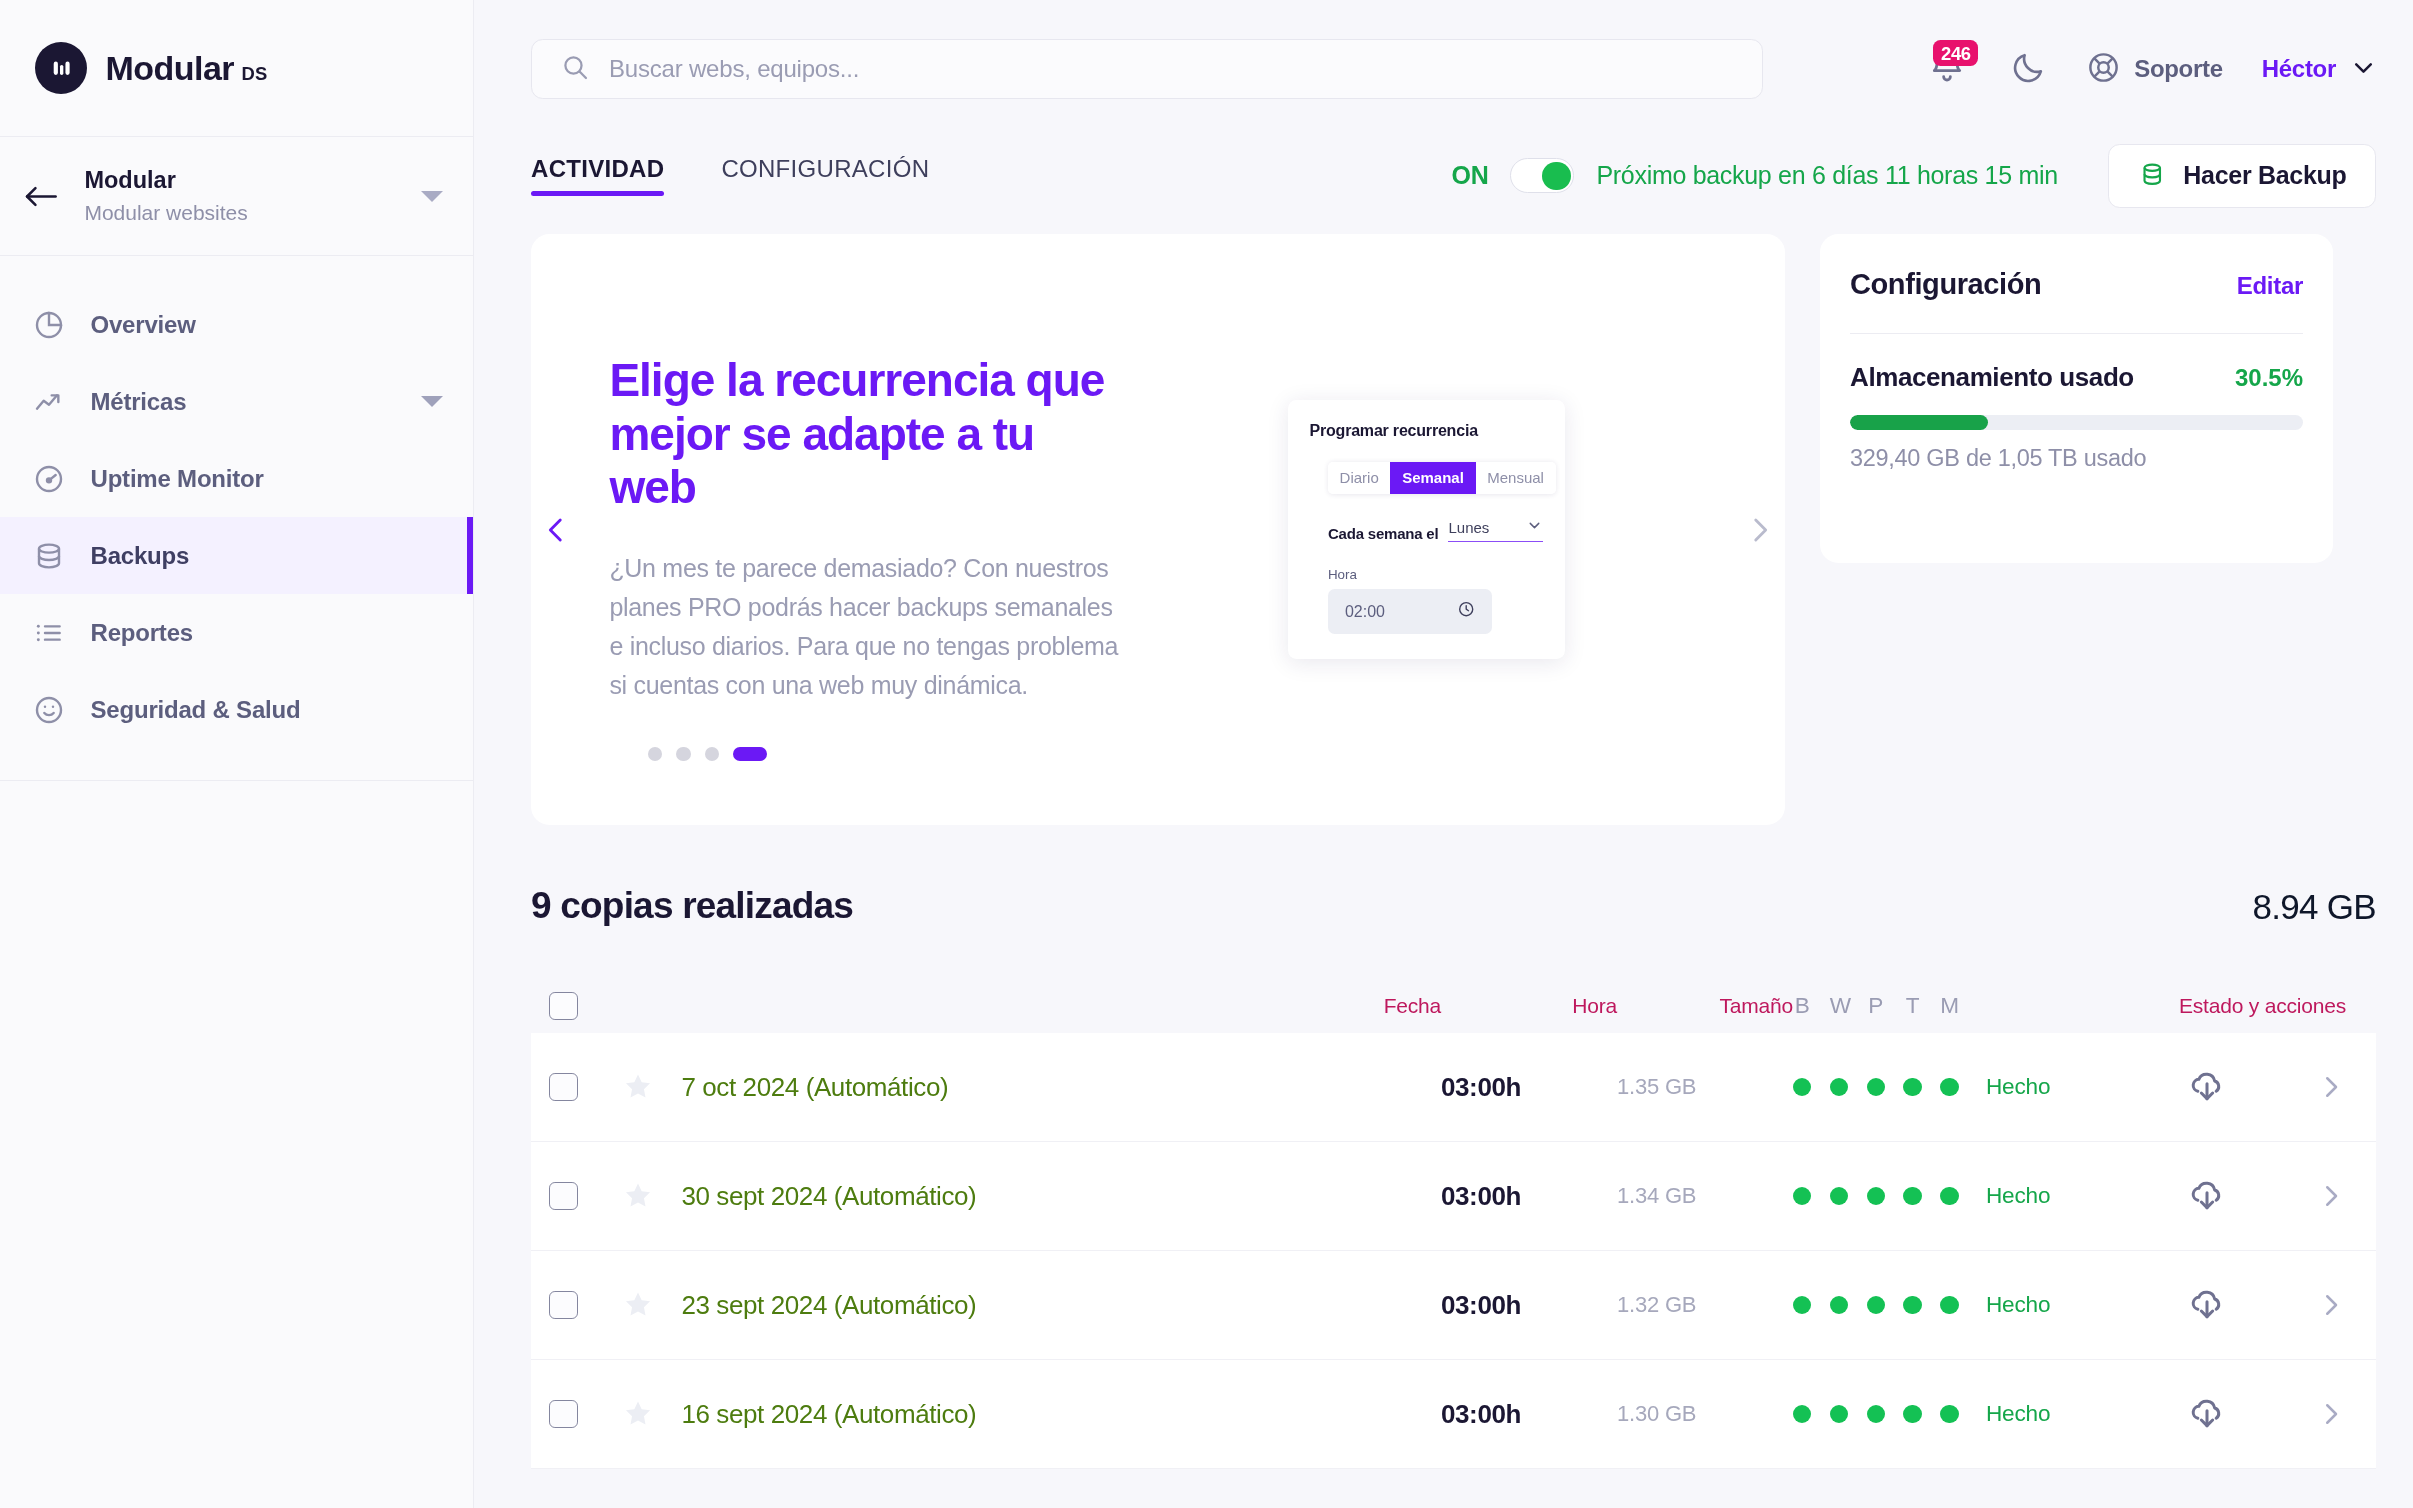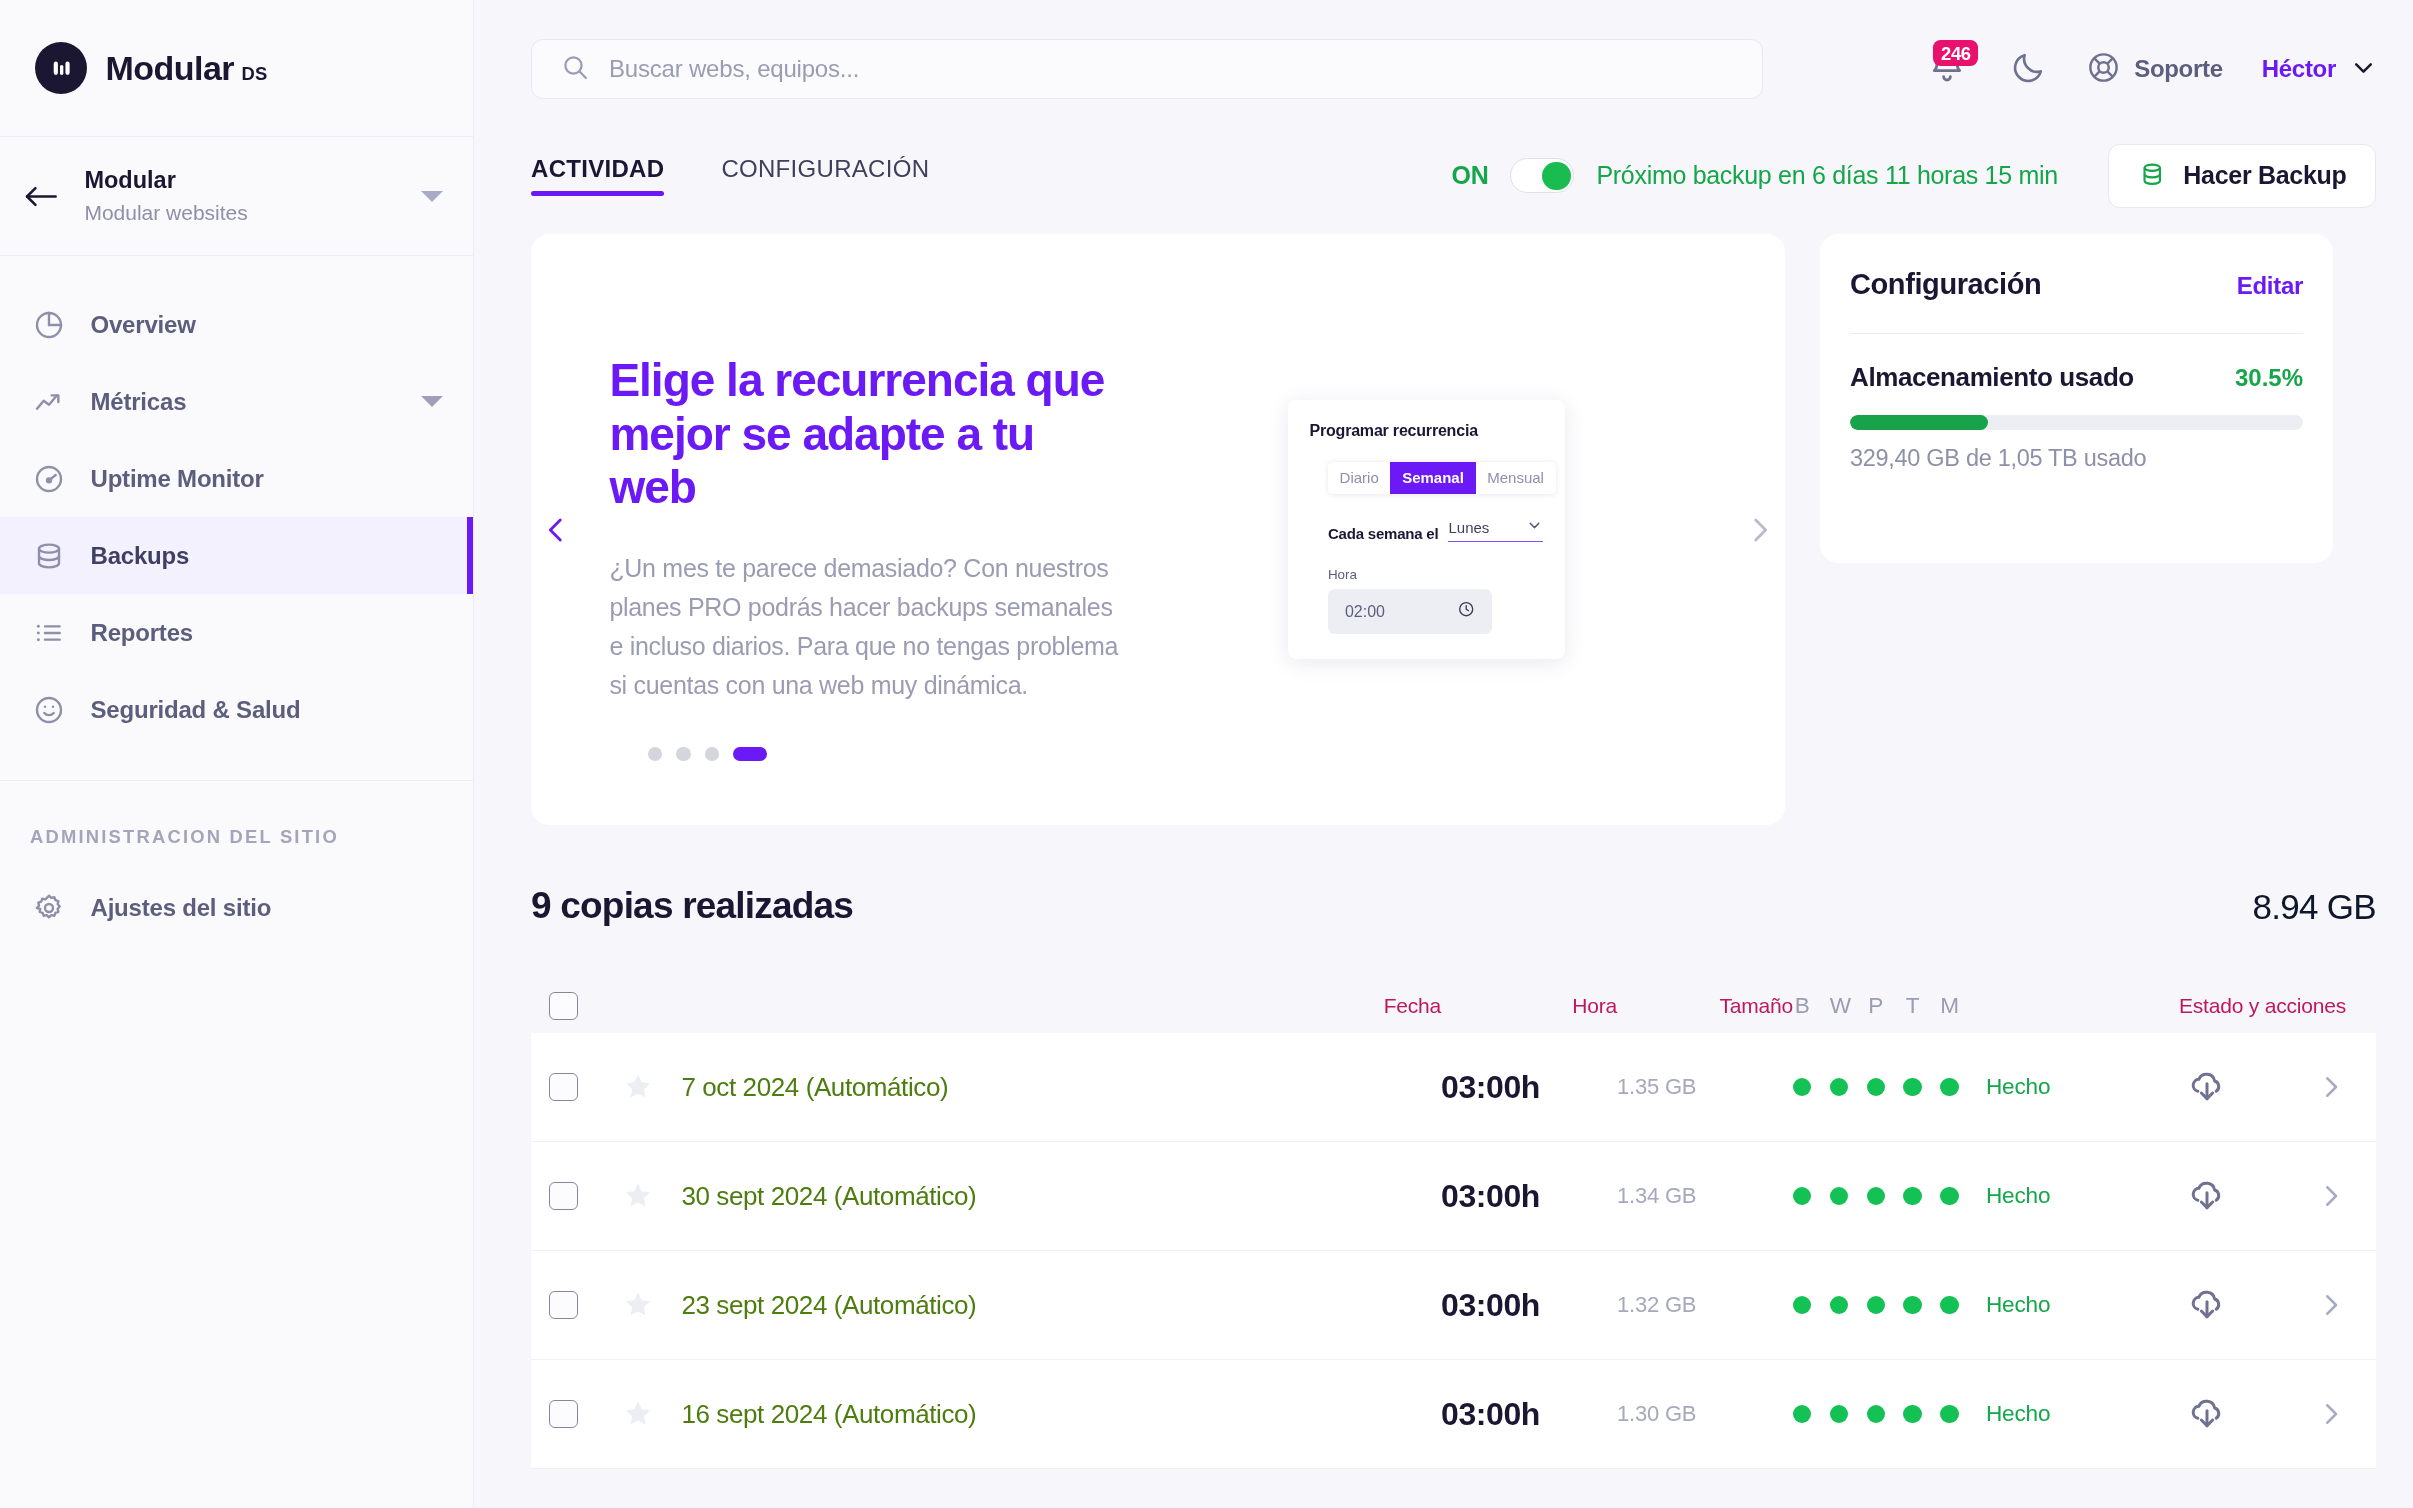--- a/index.html
+++ b/index.html
@@ -241,21 +241,21 @@
   .c-size { width: 176px; flex: 0 0 176px; }
   .c-dots { width: 193px; flex: 0 0 193px; display: flex; align-items: center; gap: 18.4px; }
   .c-state { width: 201px; flex: 0 0 201px; }
   .c-actions { width: 159px; flex: 0 0 159px; display: flex; align-items: center; justify-content: space-between; }
 
   .th { font-size: 21px; color: #be185d; letter-spacing:-0.2px;text-align:right;}
   .th-bwptm { display: flex; align-items: center; gap: 18.4px; font-size: 22.6px; color: #9a9cb3; }
   .th-bwptm span { width: 18.4px; text-align: center; display:inline-block; }
 
   .td-date { font-size: 26px; color: #4d7c0f; letter-spacing:-0.4px;}
-  .td-hora { font-size: 32px; font-weight: 700; color: #1b1733; letter-spacing:-0.4px;}
+  .td-hora { font-size: 26px; font-weight: 700; color: #1b1733; letter-spacing:-0.4px;}
   .td-size { font-size: 22px; color: #a6a8bc; letter-spacing:-0.2px;}
   .sdot { width: 18.4px; height: 18.4px; border-radius: 50%; background: #14c154; }
   .td-state { font-size: 22.6px; color: #15a64a; letter-spacing:-0.2px;}
   .ico-btn { color: #6f7190; cursor: pointer; display: flex; align-items: center; }
   .ico-chev { color: #a9abc4; cursor: pointer; display: flex; align-items: center; }
 </style>
 </head>
 <body>
 
 <div class="app">
@@ -353,32 +353,20 @@
             <circle cx="12" cy="12" r="9"></circle>
               <path d="M8.5 14.2a4.6 4.6 0 0 0 7 0"></path>
             <circle cx="9" cy="9.6" r="0.9" fill="currentColor" stroke="none"></circle>
             <circle cx="15" cy="9.6" r="0.9" fill="currentColor" stroke="none"></circle>
           </svg>
         </span>
         <span class="nav-label">Seguridad &amp; Salud</span>
       </div>
     </nav>
 
-    <div class="admin-section">
-      <div class="admin-title">ADMINISTRACION DEL SITIO</div>
-      <div class="admin-item">
-        <span class="nav-ico">
-          <svg width="32" height="32" viewBox="0 0 24 24" fill="none" stroke="currentColor" stroke-width="1.8" stroke-linejoin="round">
-            <circle cx="12" cy="12" r="3"></circle>
-            <path d="M12 2.8l1.7 1.6 2.3-.5.8 2.2 2.2.8-.5 2.3 1.6 1.7-1.6 1.7.5 2.3-2.2.8-.8 2.2-2.3-.5-1.7 1.6-1.7-1.6-2.3.5-.8-2.2-2.2-.8.5-2.3L2.9 12l1.6-1.7-.5-2.3 2.2-.8.8-2.2 2.3.5z"></path>
-          </svg>
-        </span>
-        <span class="admin-label">Ajustes del sitio</span>
-      </div>
-    </div>
   </aside>
 
   <main class="main">
 
     <div class="topbar">
       <div class="searchbox">
         <span>
           <svg width="28.5" height="28.5" viewBox="0 0 24 24" fill="none" stroke="#9a9cb3" stroke-width="1.9" stroke-linecap="round">
             <circle cx="10.5" cy="10.5" r="6.8"></circle>
               <path d="M15.6 15.6L21 21"></path>

